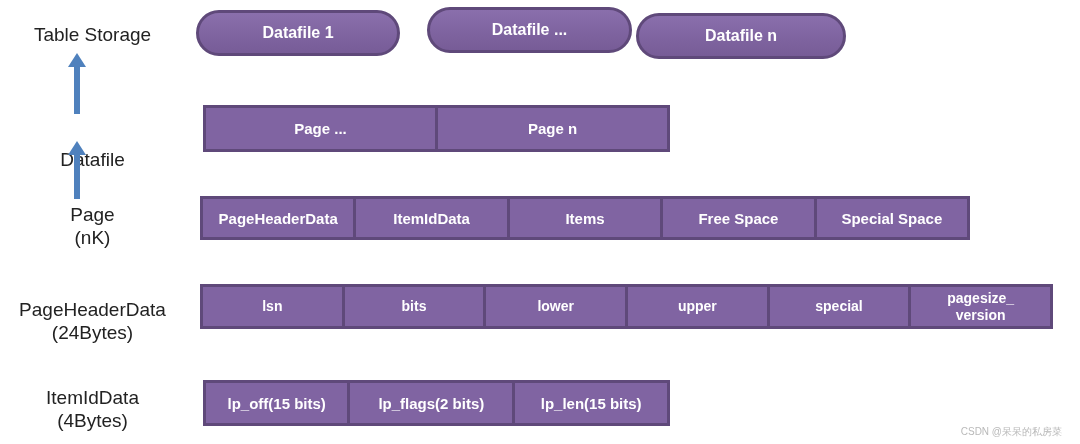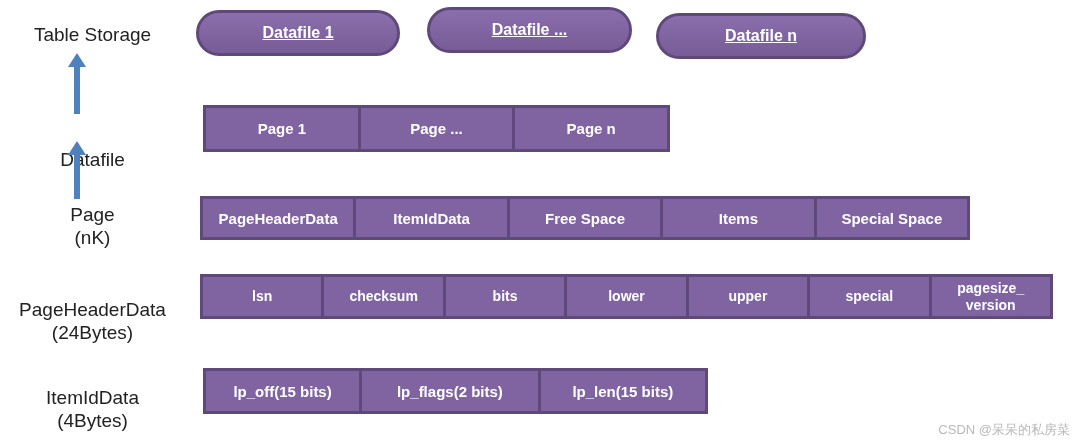--- a/index.html
+++ b/index.html
@@ -54,21 +54,20 @@
     height: 46px;
     background: linear-gradient(180deg, #8A6FAC 0%, #7E639F 60%, #775C97 100%);
     border: 3px solid var(--box-border);
     border-radius: 23px;
     display: flex;
     align-items: center;
     justify-content: center;
     color: var(--cell-text);
     font-size: 16px;
     font-weight: bold;
-    text-decoration: underline;
   }
   
   .bar {
     position: absolute;
     display: flex;
     background: var(--box-fill);
     border: 3px solid var(--box-border);
   }
   .cell {
     flex: 1;
@@ -81,23 +80,23 @@
     font-weight: bold;
     line-height: 17px;
     border-right: 3px solid var(--box-border);
     white-space: pre-line;
     padding: 0 2px;
   }
   .cell:last-child { border-right: none; }
   .bar.small .cell { font-size: 14px; }
   .watermark {
     position: absolute;
-    right: 10px;
+    right: 18px;
     bottom: 5px;
-    font-size: 13px;
+    font-size: 10px;
     color: var(--watermark-text);
   }
 </style>
 </head>
 <body>
 
 <div class="canvas">
 
   <div class="side-label" style="top:23px;">Table Storage</div>
   <div class="arrow" style="top:53px; height:61px;">
@@ -111,48 +110,46 @@
   </div>
   <div class="side-label" style="top:203px;">Page
 (nK)</div>
   <div class="side-label" style="top:298px;">PageHeaderData
 (24Bytes)</div>
   <div class="side-label" style="top:386px;">ItemIdData
 (4Bytes)</div>
 
   <div class="pill" style="left:196px; top:10px; width:204px;">Datafile 1</div>
   <div class="pill" style="left:427px; top:7px;  width:205px;">Datafile ...</div>
-  <div class="pill" style="left:656px; top:13px; width:210px;text-align:right;">Datafile n</div>
+  <div class="pill" style="left:636px; top:13px; width:210px;text-align:right;">Datafile n</div>
 
   <div class="bar" style="left:203px; top:105px; width:467px; height:47px;">
-    <div class="cell">Page 1</div>
     <div class="cell">Page ...</div>
     <div class="cell">Page n</div>
   </div>
 
   <div class="bar" style="left:200px; top:196px; width:770px; height:44px;">
     <div class="cell">PageHeaderData</div>
     <div class="cell">ItemIdData</div>
+    <div class="cell">Items</div>
     <div class="cell">Free Space</div>
-    <div class="cell">Items</div>
     <div class="cell">Special Space</div>
   </div>
 
-  <div class="bar small" style="left:200px; top:274px; width:853px; height:45px;">
+  <div class="bar small" style="left:200px; top:284px; width:853px; height:45px;">
     <div class="cell">lsn</div>
-    <div class="cell">checksum</div>
     <div class="cell">bits</div>
     <div class="cell">lower</div>
     <div class="cell">upper</div>
     <div class="cell">special</div>
     <div class="cell">pagesize_
 version</div>
   </div>
 
-  <div class="bar" style="left:203px; top:368px; width:505px; height:46px;">
+  <div class="bar" style="left:203px; top:380px; width:467px; height:46px;">
     <div class="cell" style="flex:0.93;">lp_off(15 bits)</div>
     <div class="cell" style="flex:1.07;">lp_flags(2 bits)</div>
     <div class="cell" style="flex:1.0;">lp_len(15 bits)</div>
   </div>
 
   <div class="watermark">CSDN @呆呆的私房菜</div>
 
 </div>
 
 </body></html>

